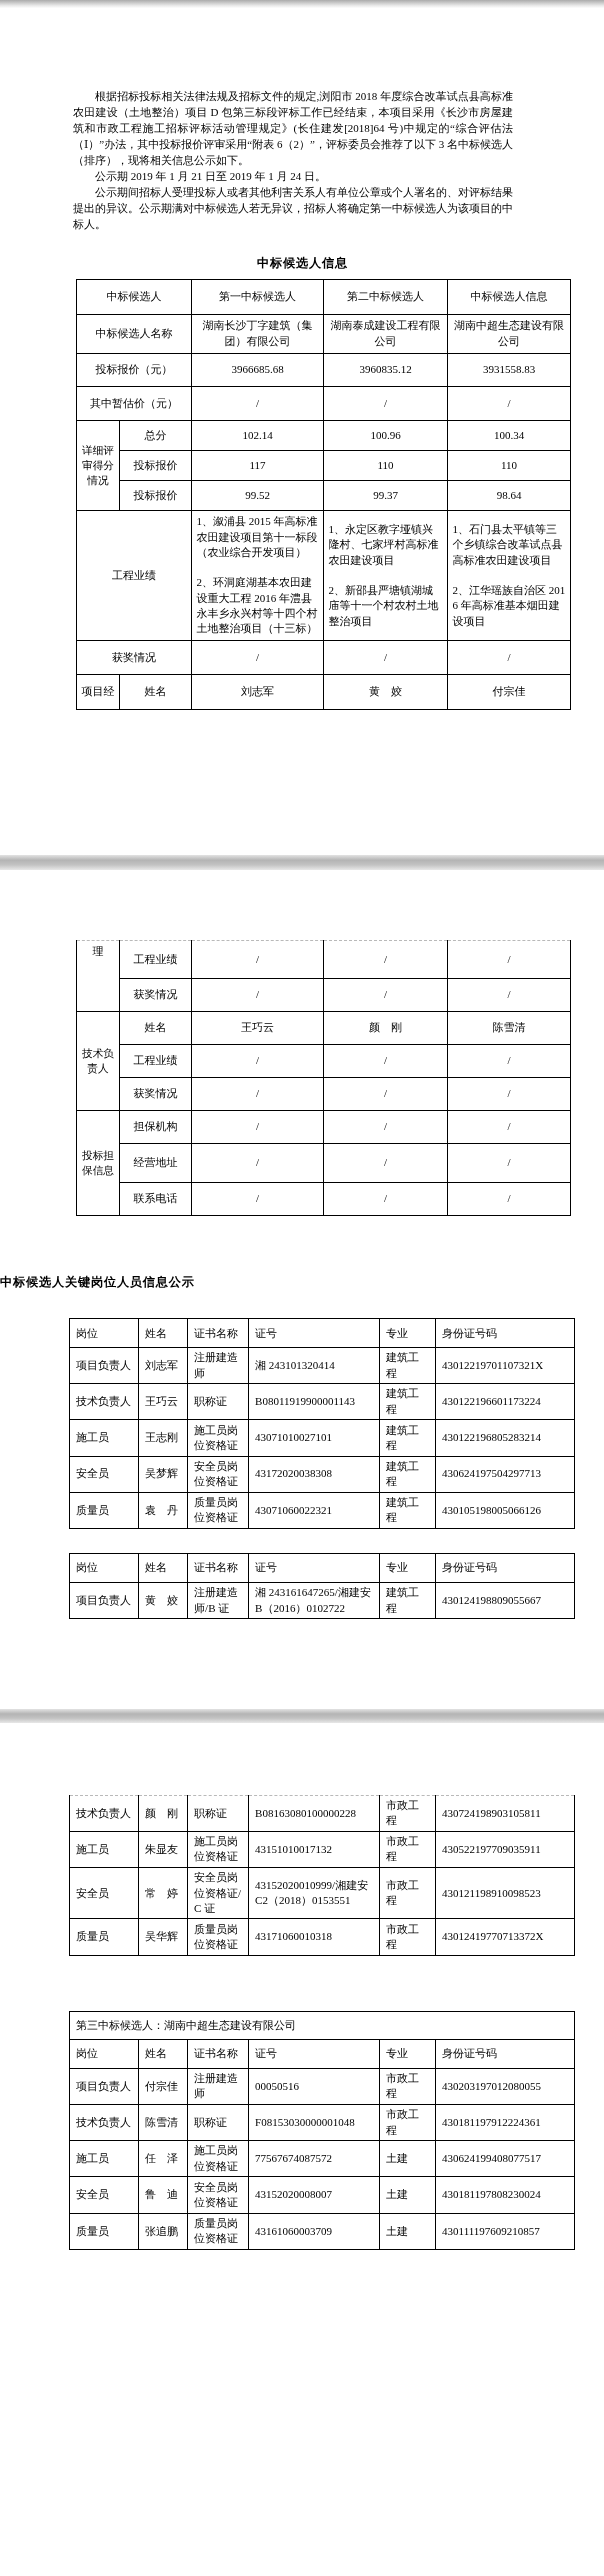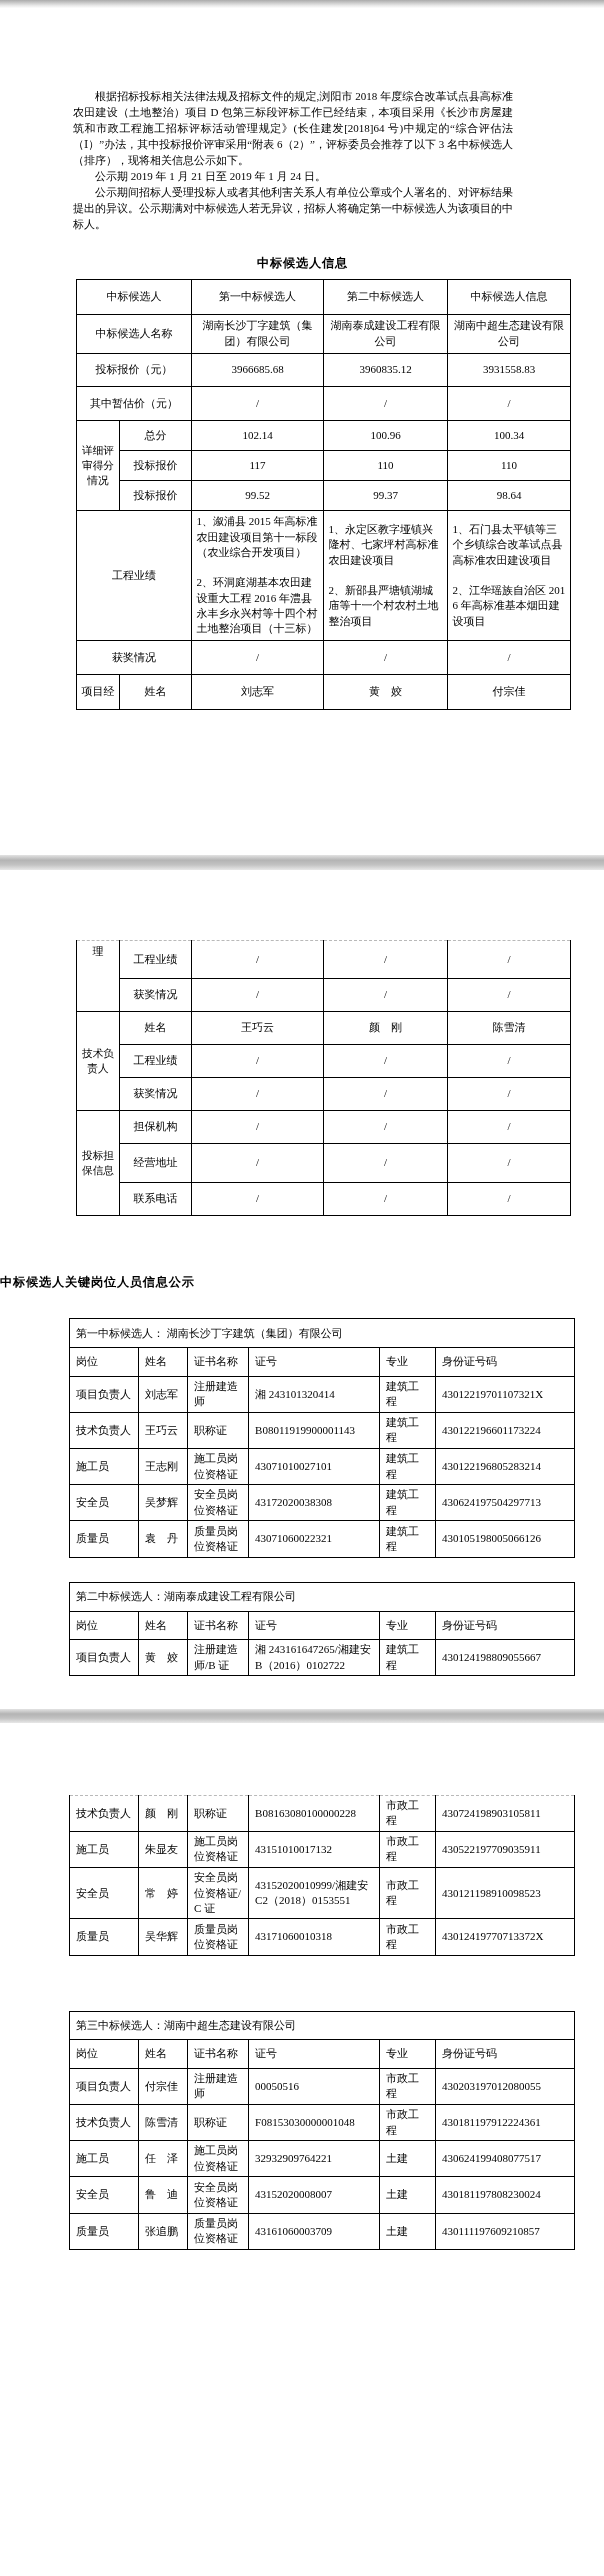--- a/index.html
+++ b/index.html
@@ -222,23 +222,20 @@
     <table class="tbl-staff mt32" style="margin-top:27.5px;">
       <colgroup>
           <col style="width:69px">
           <col style="width:49px">
           <col style="width:61px">
           <col style="width:131px">
           <col style="width:56px">
           <col style="width:139px">
         </colgroup>
       <tbody>
-          <tr>
-        <td colspan="6" class="title-cell">第一中标候选人： 湖南长沙丁字建筑（集团）有限公司</td>
-      </tr>
       <tr class="hdr">
         <td>岗位</td>
         <td>姓名</td>
         <td>证书名称</td>
         <td>证号</td>
         <td>专业</td>
         <td>身份证号码</td>
       </tr>
       <tr class="r">
         <td>项目负责人</td>
@@ -286,23 +283,20 @@
     <table class="tbl-staff mt32">
       <colgroup>
           <col style="width:69px">
           <col style="width:49px">
           <col style="width:61px">
           <col style="width:131px">
           <col style="width:56px">
           <col style="width:139px">
         </colgroup>
       <tbody>
-          <tr>
-        <td colspan="6" class="title-cell">第二中标候选人：湖南泰成建设工程有限公司</td>
-      </tr>
       <tr class="hdr">
         <td>岗位</td>
         <td>姓名</td>
         <td>证书名称</td>
         <td>证号</td>
         <td>专业</td>
         <td>身份证号码</td>
       </tr>
       <tr class="r">
         <td>项目负责人</td>
@@ -399,21 +393,21 @@
         <td>陈雪清</td>
         <td>职称证</td>
         <td>F08153030000001048</td>
         <td>市政工程</td>
         <td>430181197912224361</td>
       </tr>
       <tr class="r">
         <td>施工员</td>
         <td>任　泽</td>
         <td>施工员岗位资格证</td>
-        <td>32932909764221</td>
+        <td>77567674087572</td>
         <td>土建</td>
         <td>430624199408077517</td>
       </tr>
       <tr class="r">
         <td>安全员</td>
         <td>鲁　迪</td>
         <td>安全员岗位资格证</td>
         <td>43152020008007</td>
         <td>土建</td>
         <td>430181197808230024</td>

